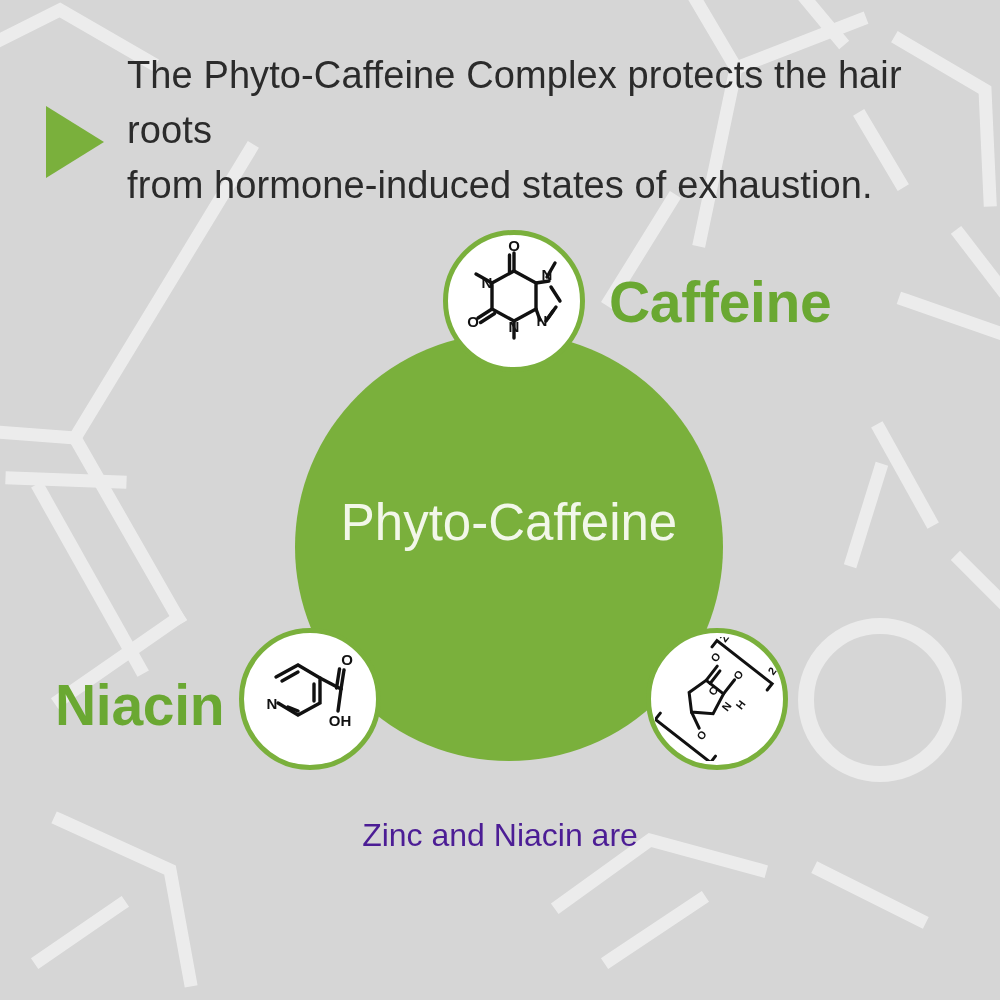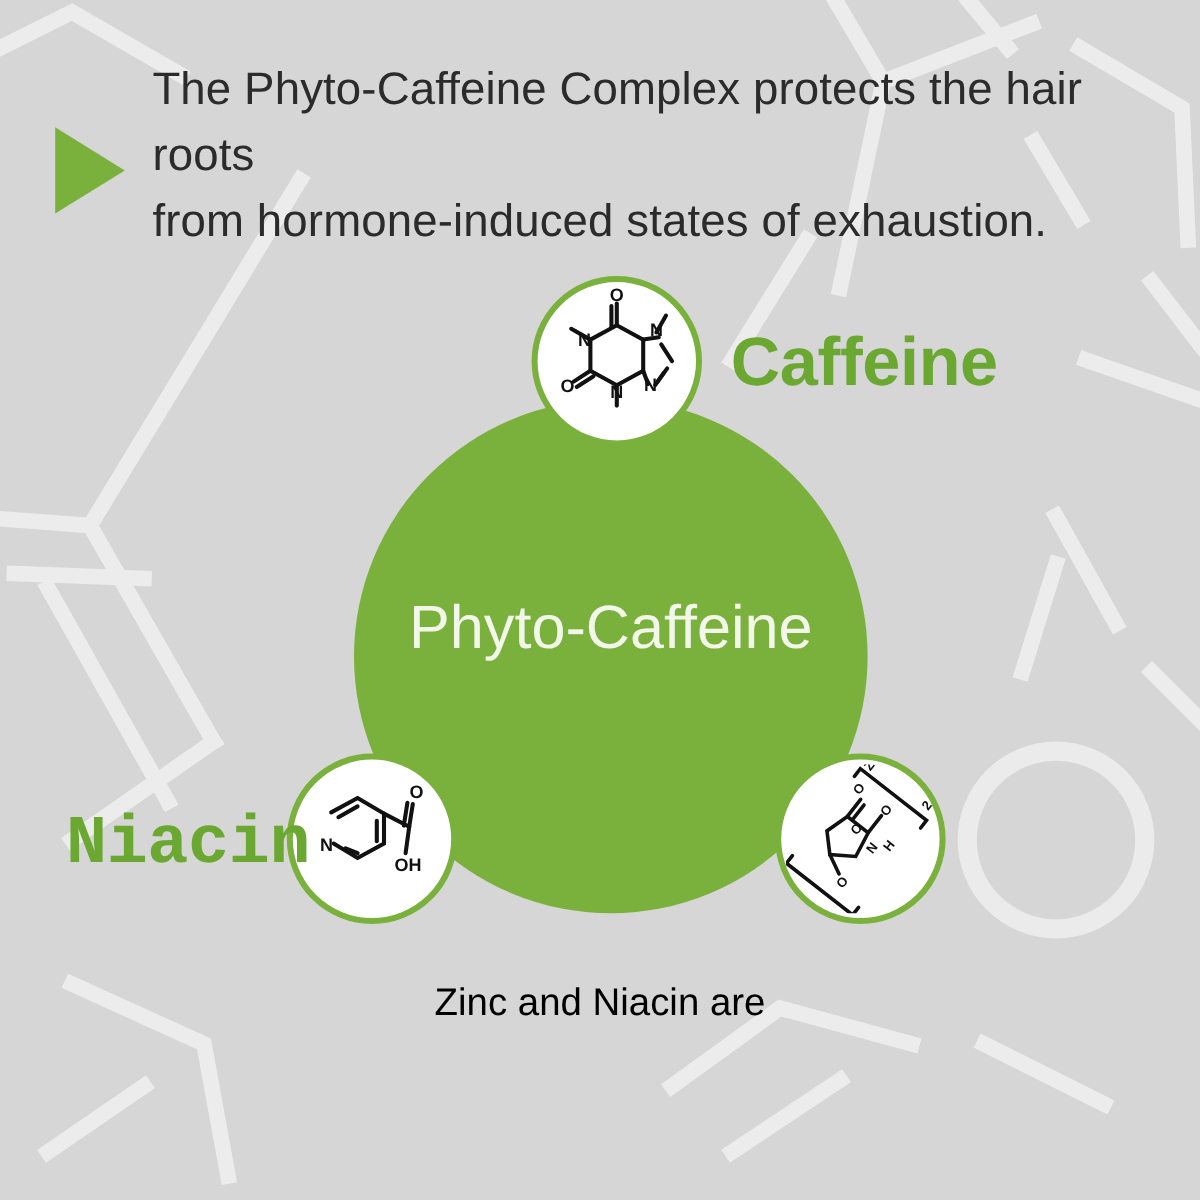--- a/index.html
+++ b/index.html
@@ -49,27 +49,27 @@
   .node svg{display:block;}
   .node-caffeine{left:443px;top:230px;width:142px;height:142px;}
   .node-niacin{left:239px;top:628px;width:142px;height:142px;}
   .node-zinc{left:646px;top:628px;width:142px;height:142px;}
 
   .node-name{
     position:absolute;font-size:57px;font-weight:bold;color:#6aa832;
     letter-spacing:-.3px;white-space:nowrap;
   }
   .name-caffeine{left:609px;top:269px;}
-  .name-niacin{left:55px;top:672px;font-family:Liberation Mono, monospace;}
+  .name-niacin{left:55px;top:672px;}
   .name-zinc{left:801px;top:672px;}
 
   
   .caption{
     position:absolute;left:0;top:812px;width:1000px;text-align:center;
-    color:#000000;font-weight:300;font-size:32px;line-height:46px;
+    color:#4c1d95;font-weight:300;font-size:32px;line-height:46px;
   }
   .caption span{display:block;}
 
   .mol-text{font-family:"Liberation Sans", sans-serif;font-weight:bold;}
 </style>
 </head>
 <body>
 
 <div id="stage">
 

